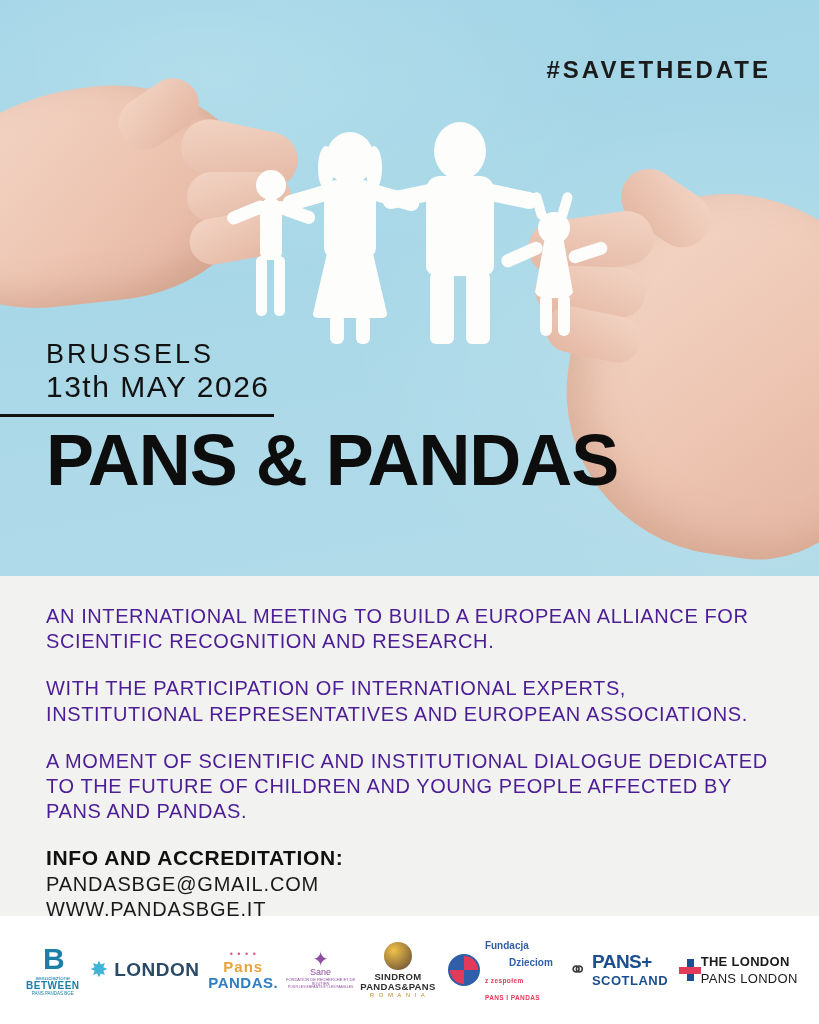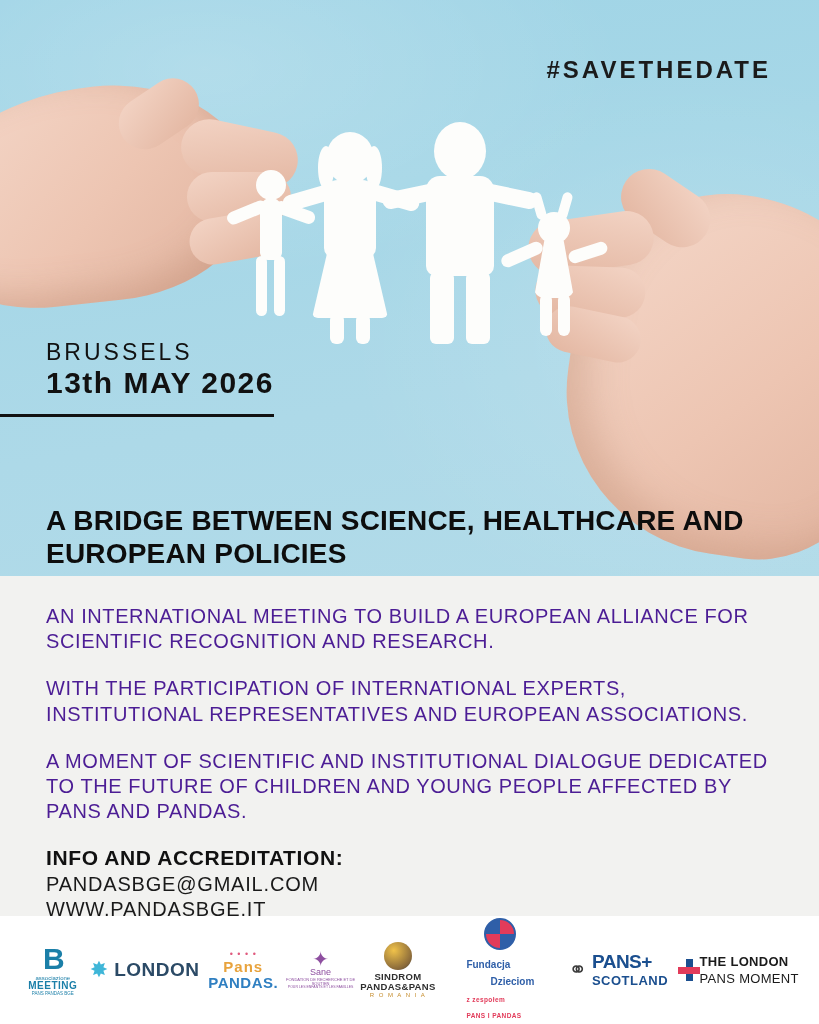--- a/index.html
+++ b/index.html
@@ -145,28 +145,28 @@
   
   .titleblock {
     position: absolute;
     left: 0;
     top: 340px;
     width: 100%;
     padding: 0 46px;
     color: #111;
   }
   .city {
-    font-size: 23px;
+    font-size: 27px;
     font-weight: normal;
     letter-spacing: 3px;
     line-height: 1.05;
   }
   .date {
     font-size: 30px;
-    font-weight: bold;
+    font-weight: normal;
     letter-spacing: 1.5px;
     margin-top: 2px;
   }
   .rule {
     position: absolute;
     left: 0;
     top: 414px;
     width: 274px;
     height: 3px;
     background: #111;
@@ -270,21 +270,21 @@
 
   .lg5 { width: 86px; }
   .lg5 .circle {
     width: 28px; height: 28px; border-radius: 50%;
     background: radial-gradient(circle at 35% 30%, #f0c24a, #8a6a3a 70%, #3a3a3a);
     margin-bottom: 2px;
   }
   .lg5 .t1 { font-size: 9.5px; font-weight: bold; color: #2e2e2e; letter-spacing: 0.3px; }
   .lg5 .t2 { font-size: 6px; color: #c58b2a; letter-spacing: 1.5px; }
 
-  .lg6 { width: 126px; flex-direction: column; gap: 5px; align-items: center; }
+  .lg6 { width: 126px; flex-direction: row; gap: 5px; align-items: center; }
   .lg6 .globe {
     width: 32px; height: 32px; border-radius: 50%;
     background: conic-gradient(#e23b5a 0 25%, #2f5fa8 25% 50%, #e23b5a 50% 75%, #2f5fa8 75% 100%);
     border: 2px solid #2f5fa8;
     flex: none;
   }
   .lg6 .txt { text-align: left; }
   .lg6 .t1 { font-size: 10px; font-weight: bold; color: #2f5fa8; }
   .lg6 .t2 { font-size: 10px; font-weight: bold; color: #2f5fa8; margin-left: 24px; }
   .lg6 .t3 { font-size: 6.5px; color: #e23b5a; font-weight: bold; letter-spacing: 0.4px; }
@@ -363,38 +363,38 @@
       <span class="pp body c2-body"></span>
       <span class="pp leg c2-legL"></span>
       <span class="pp leg c2-legR"></span>
     </div>
 
     <div class="titleblock">
       <div class="city">BRUSSELS</div>
       <div class="date">13th MAY 2026</div>
     </div>
     <div class="rule"></div>
-    <div class="subtitle">A BRIDGE BETWEEN SCIENCE, HEALTHCARE AND EUROPEAN POLICIES</div>
+    <div class="main-title">PANS &amp; PANDAS</div>
   </div>
 
   <div class="body-area">
     <p class="para">AN INTERNATIONAL MEETING TO BUILD A EUROPEAN ALLIANCE FOR SCIENTIFIC RECOGNITION AND RESEARCH.</p>
     <p class="para">WITH THE PARTICIPATION OF INTERNATIONAL EXPERTS, INSTITUTIONAL REPRESENTATIVES AND EUROPEAN ASSOCIATIONS.</p>
     <p class="para">A MOMENT OF SCIENTIFIC AND INSTITUTIONAL DIALOGUE DEDICATED TO THE FUTURE OF CHILDREN AND YOUNG PEOPLE AFFECTED BY PANS AND PANDAS.</p>
     <div class="info-head">INFO AND ACCREDITATION:</div>
     <div class="info-line">PANDASBGE@GMAIL.COM</div>
     <div class="info-line">WWW.PANDASBGE.IT</div>
   </div>
 
   <div class="logos">
 
     <div class="logo lg1">
       <div class="mark">B</div>
       <div class="t1">associazione</div>
-      <div class="t2">MEETING</div>
+      <div class="t2">BETWEEN</div>
       <div class="t3">PANS PANDAS BGE</div>
     </div>
 
     <div class="logo lg2">
       <span class="dots">✸</span>
       <span class="t">LONDON</span>
     </div>
 
     <div class="logo lg3">
       <div class="dotrow">• • • •</div>
@@ -434,18 +434,18 @@
       </span>
     </div>
 
     <div class="logo lg8">
       <span class="cross">
           <i class="v"></i>
           <i class="h"></i>
         </span>
       <span class="txt">
         <span class="t1">THE LONDON</span><br>
-        <span class="t2">PANS MOMENT</span>
+        <span class="t2">PANS LONDON</span>
       </span>
     </div>
 
   </div>
 </div>
 
 </body></html>

